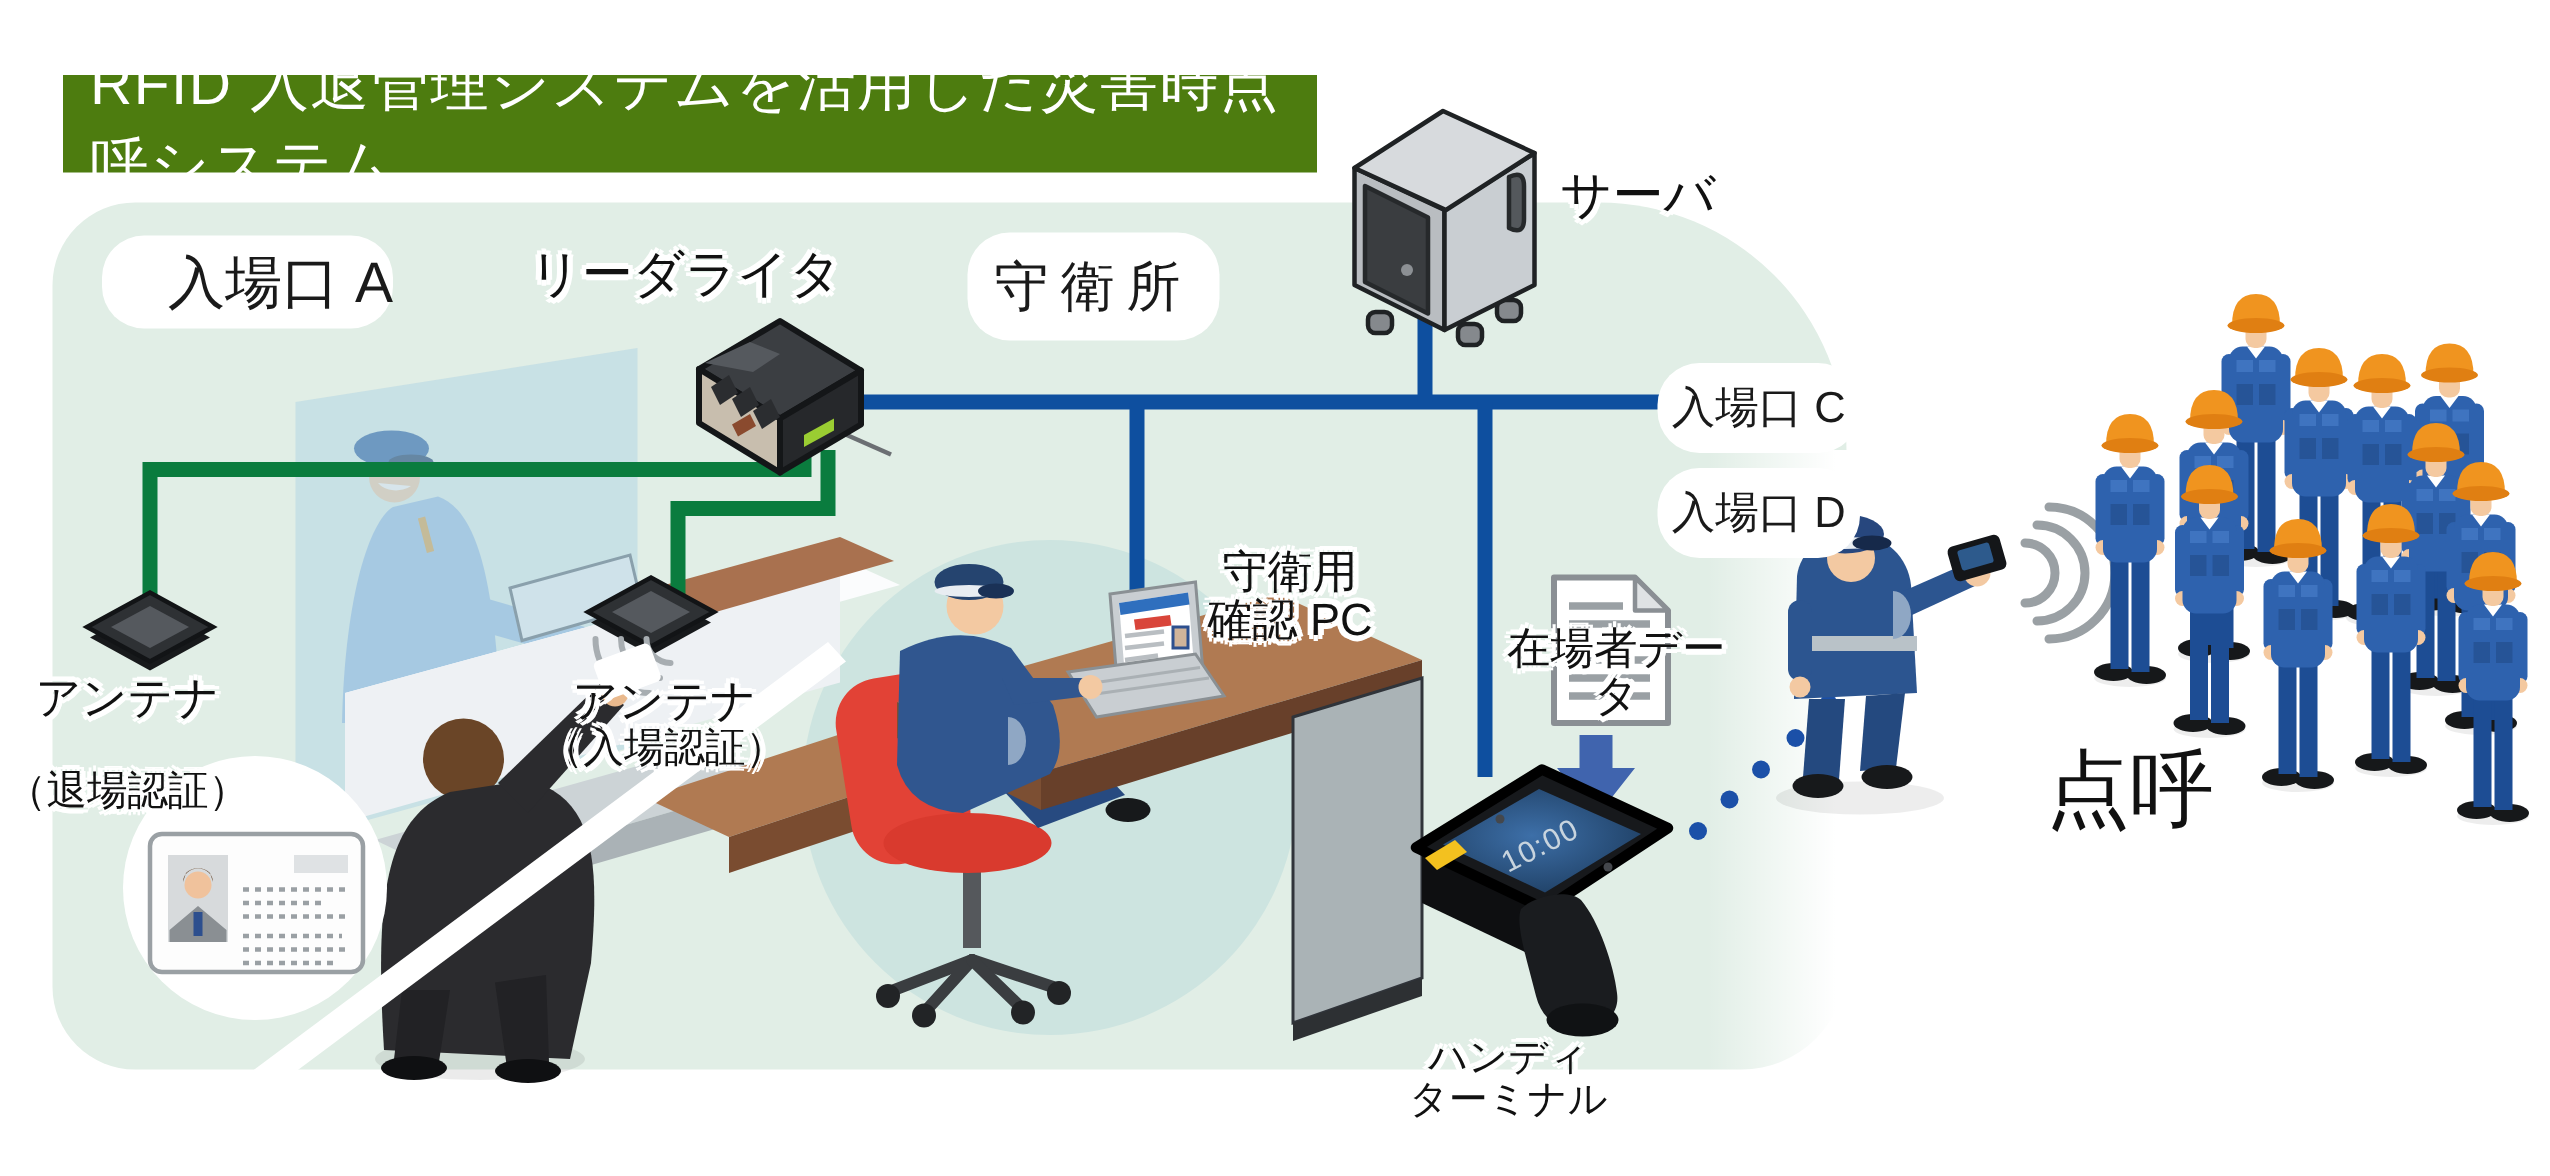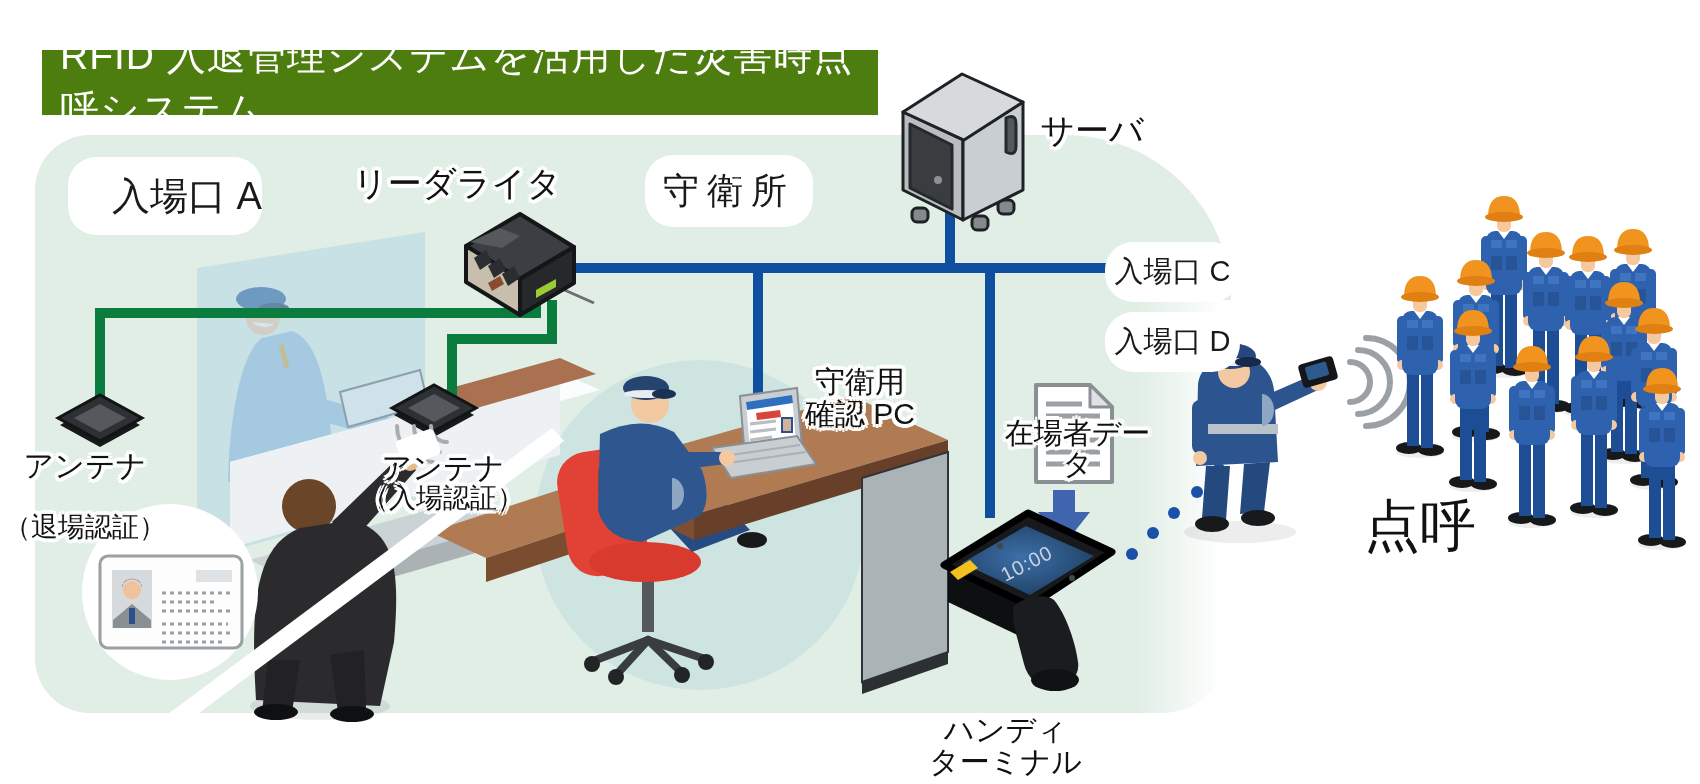--- a/index.html
+++ b/index.html
@@ -302,21 +302,21 @@
       <use href="#wkr" transform="translate(1568,326)"></use>
       <use href="#wkr" transform="translate(1506,336)"></use>
       <use href="#wkr" transform="translate(1636,358)"></use>
     </g>
   </svg>
 
   <div class="banner">
     <span>RFID 入退管理システムを活用した災害時点呼システム</span>
   </div>
 
-  <div class="pill" style="left:68px;top:157px;width:150px;height:78px;font-size:38px;padding-left:44px;">入場口 A</div>
+  <div class="pill" style="left:68px;top:157px;width:150px;height:62px;font-size:38px;padding-left:44px;">入場口 A</div>
   <div class="pill" style="left:645px;top:155px;width:168px;height:72px;font-size:36px;letter-spacing:8px;">守衛所</div>
   <div class="pill" style="left:1105px;top:242px;width:135px;height:60px;font-size:29px;">入場口 C</div>
   <div class="pill" style="left:1105px;top:312px;width:135px;height:60px;font-size:29px;">入場口 D</div>
 
   <div class="lbl" style="left:352px;top:165px;width:210px;font-size:34px;">リーダライタ</div>
   <div class="lbl" style="left:1032px;top:112px;width:120px;font-size:34px;">サーバ</div>
 
   <div class="lbl" style="left:0px;top:450px;width:170px;font-size:30px;">
     <div>アンテナ</div>
     <div style="font-size:27px;margin-top:31px;">（退場認証）</div>
@@ -327,19 +327,19 @@
   </div>
 
 
   <div class="lbl" style="left:790px;top:366px;width:140px;font-size:30px;">
     <div>守衛用</div>
     <div>確認 PC</div>
   </div>
 
   <div class="lbl" style="left:990px;top:418px;width:175px;font-size:29px;">在場者データ</div>
 
-  <div class="lbl" style="left:918px;top:690px;width:175px;font-size:30px;margin-top:24px;">
+  <div class="lbl" style="left:918px;top:690px;width:175px;font-size:26px;">
     <div>ハンディ</div>
     <div>ターミナル</div>
   </div>
 
   <div class="lbl" style="left:1345px;top:496px;width:150px;font-size:56px;text-shadow:none;">点呼</div>
 </div>
 
 </body></html>

